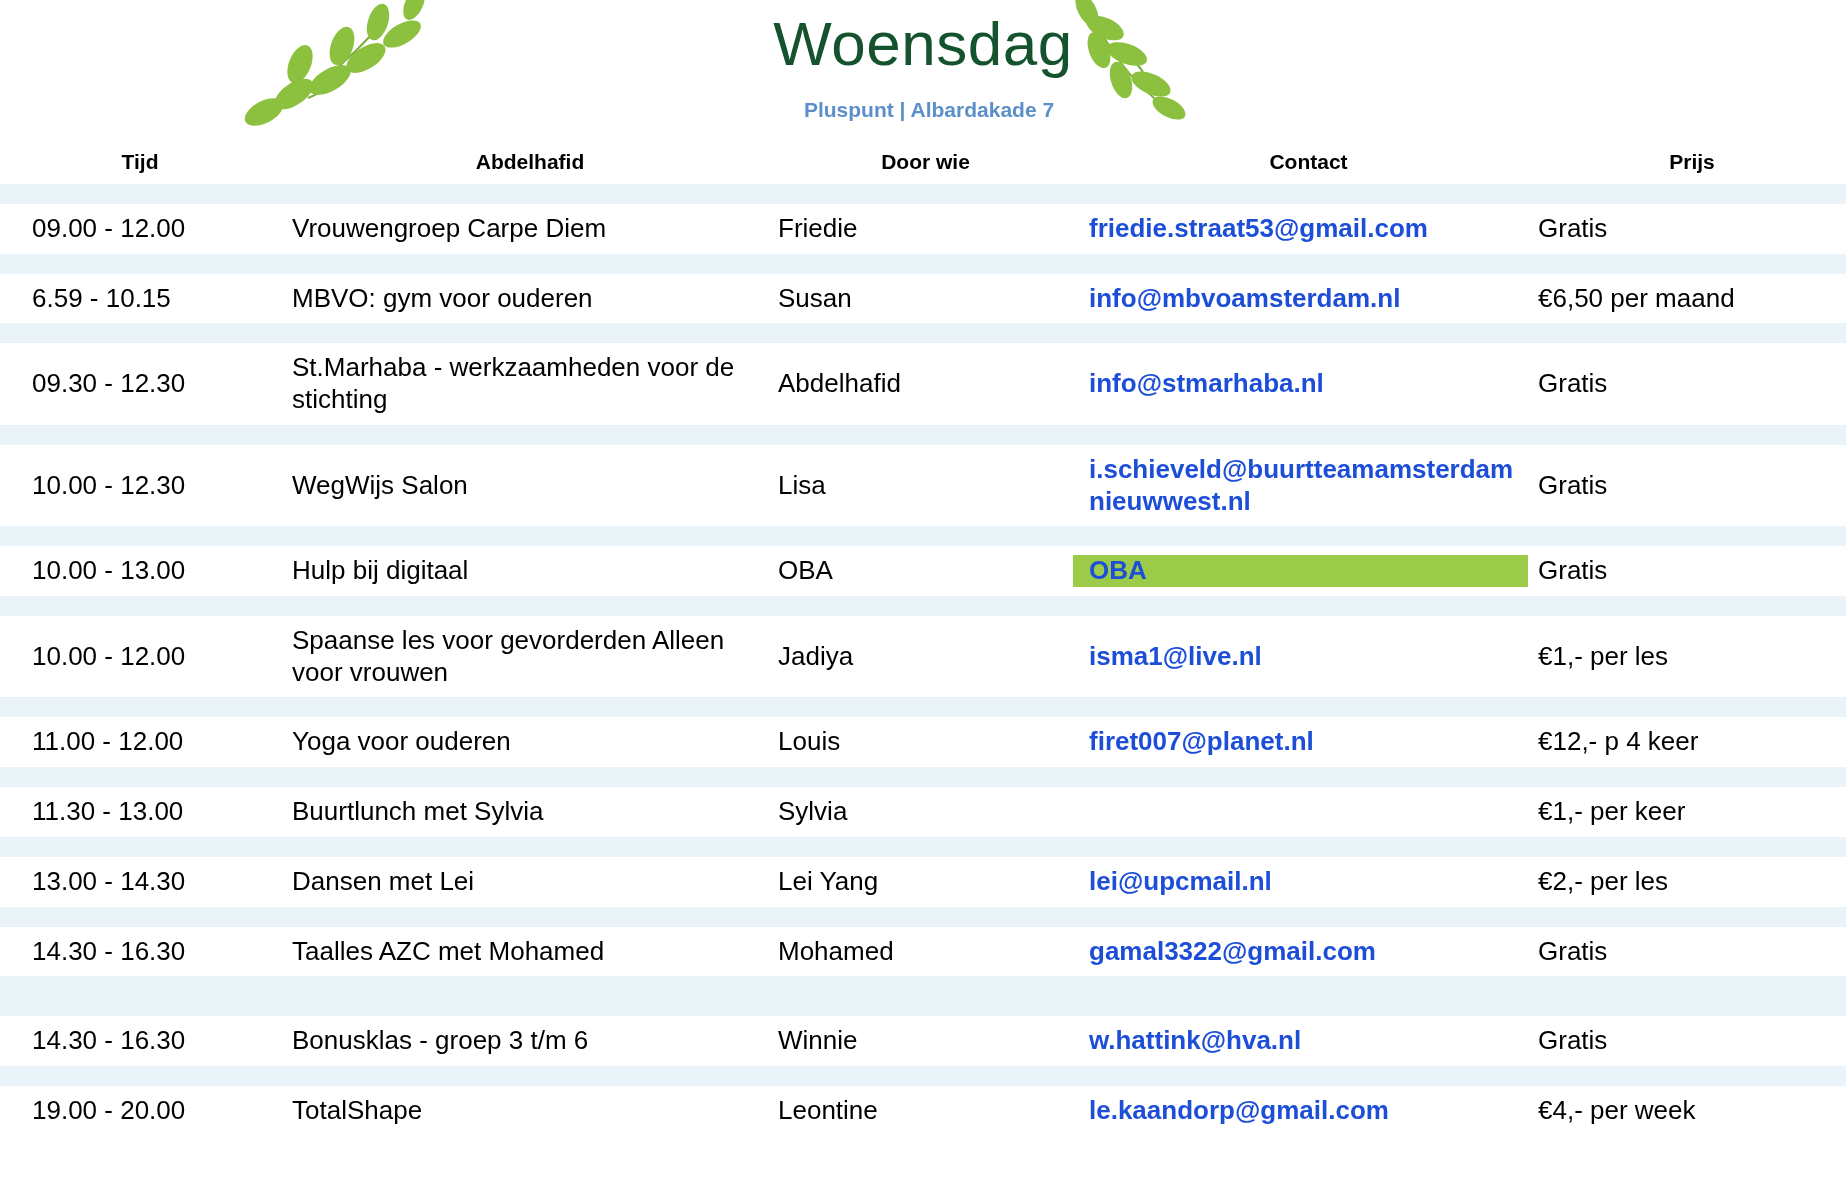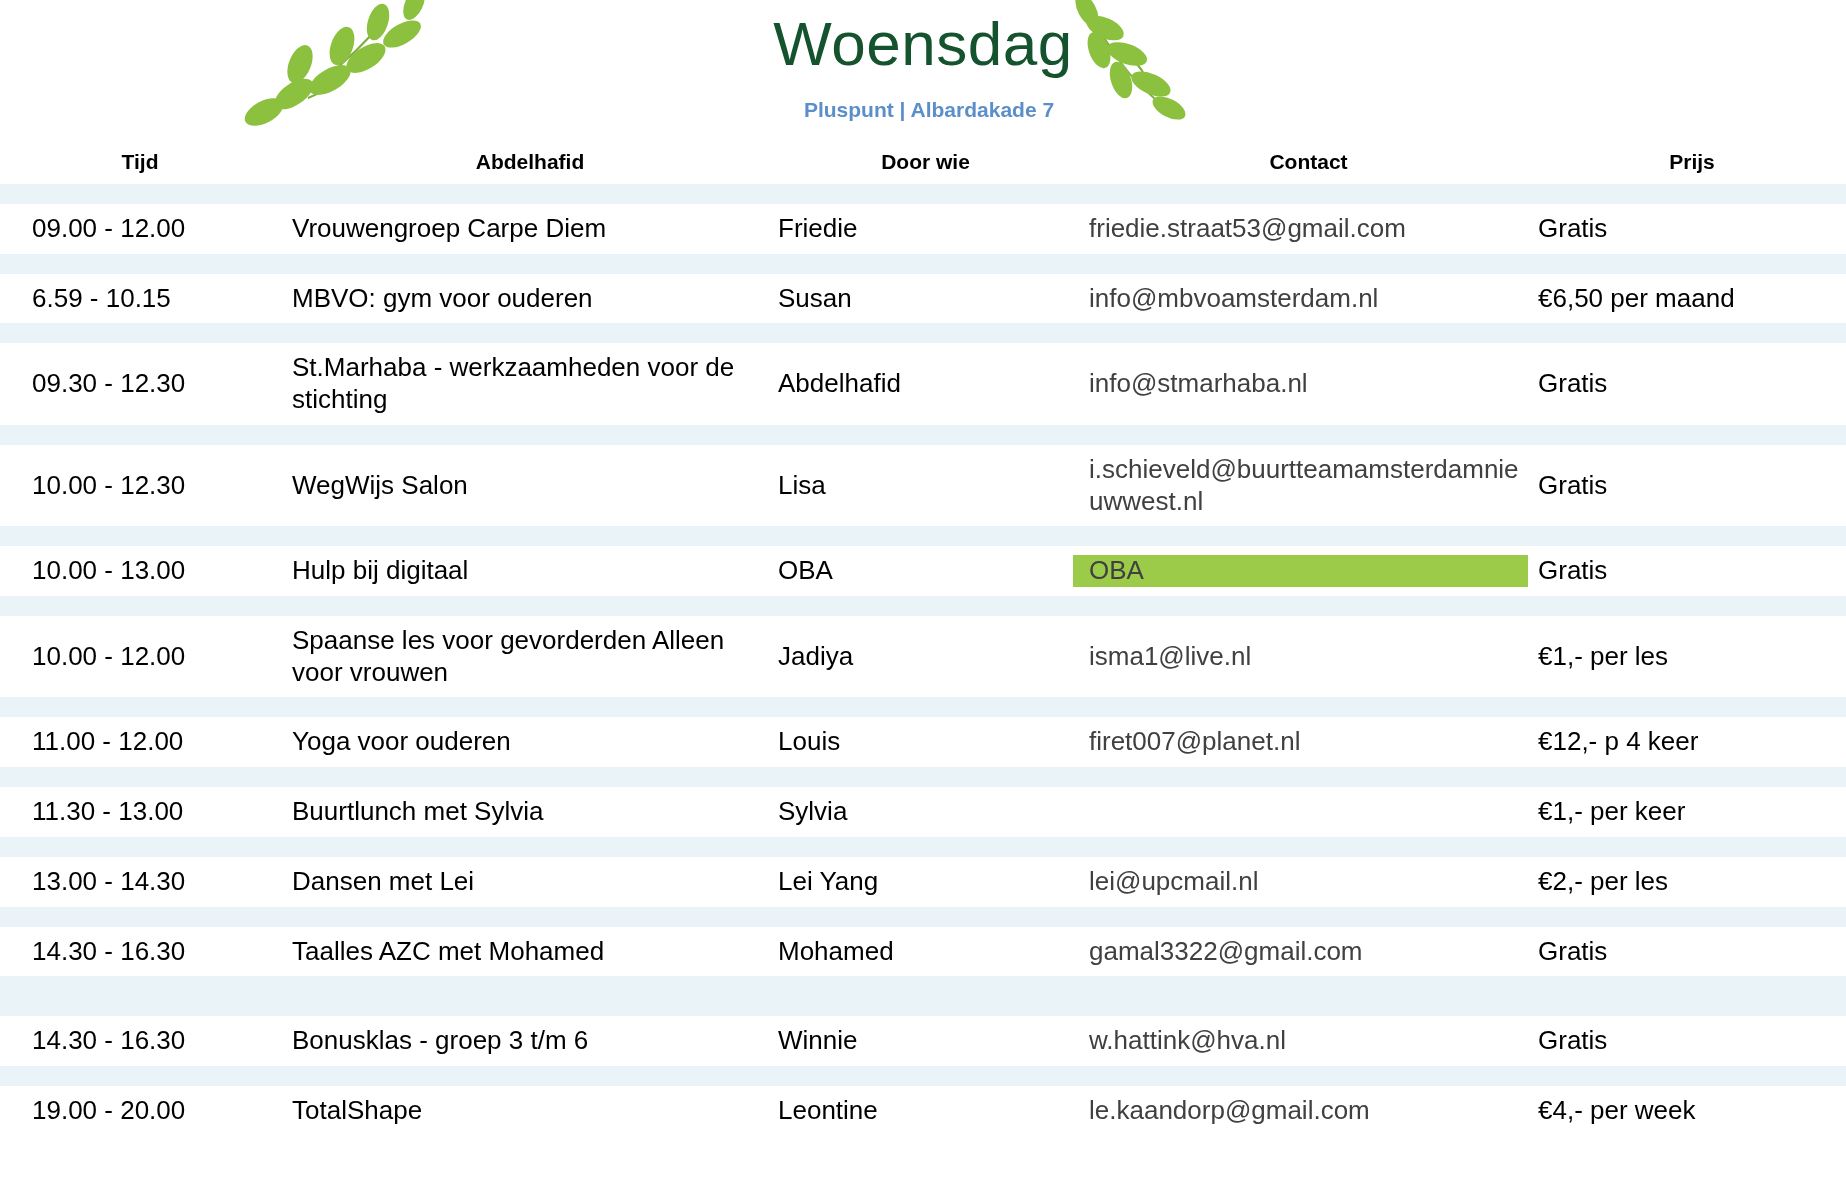--- a/index.html
+++ b/index.html
@@ -81,21 +81,21 @@
   .schedule td {
     font-size: 26px;
     vertical-align: middle;
     padding-top: 9px;
     padding-bottom: 9px;
     line-height: 1.22;
   }
   td.cell-tijd     { padding-left: 32px; white-space: nowrap; }
   td.cell-activity { padding-left: 44px; }
   td.cell-door     { padding-left: 10px; }
-  td.cell-contact  { padding-left: 16px; color: #404040; word-break: break-word; }
+  td.cell-contact  { padding-left: 16px; color: #1d4ed8; word-break: break-word; font-weight: bold; }
   td.cell-prijs    { padding-left: 10px; white-space: nowrap; }
 
   tr.band-light { background: #ffffff; }
   tr.band-tint  { background: #eaf3f7; }
 
   tr.spacer td {
     height: 20px;
     padding: 0;
     font-size: 0;
     line-height: 0;

